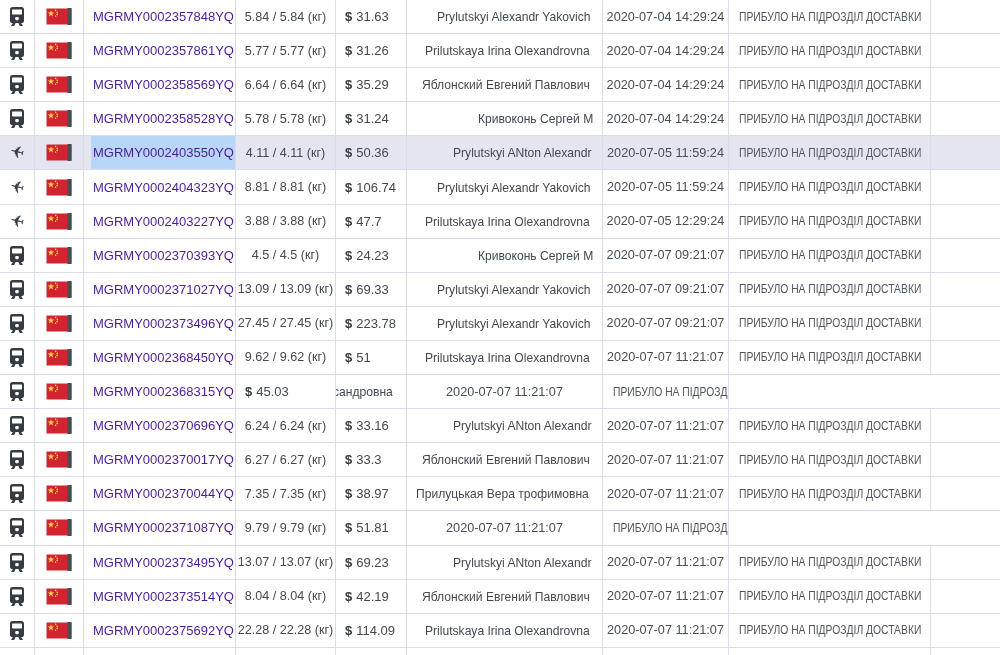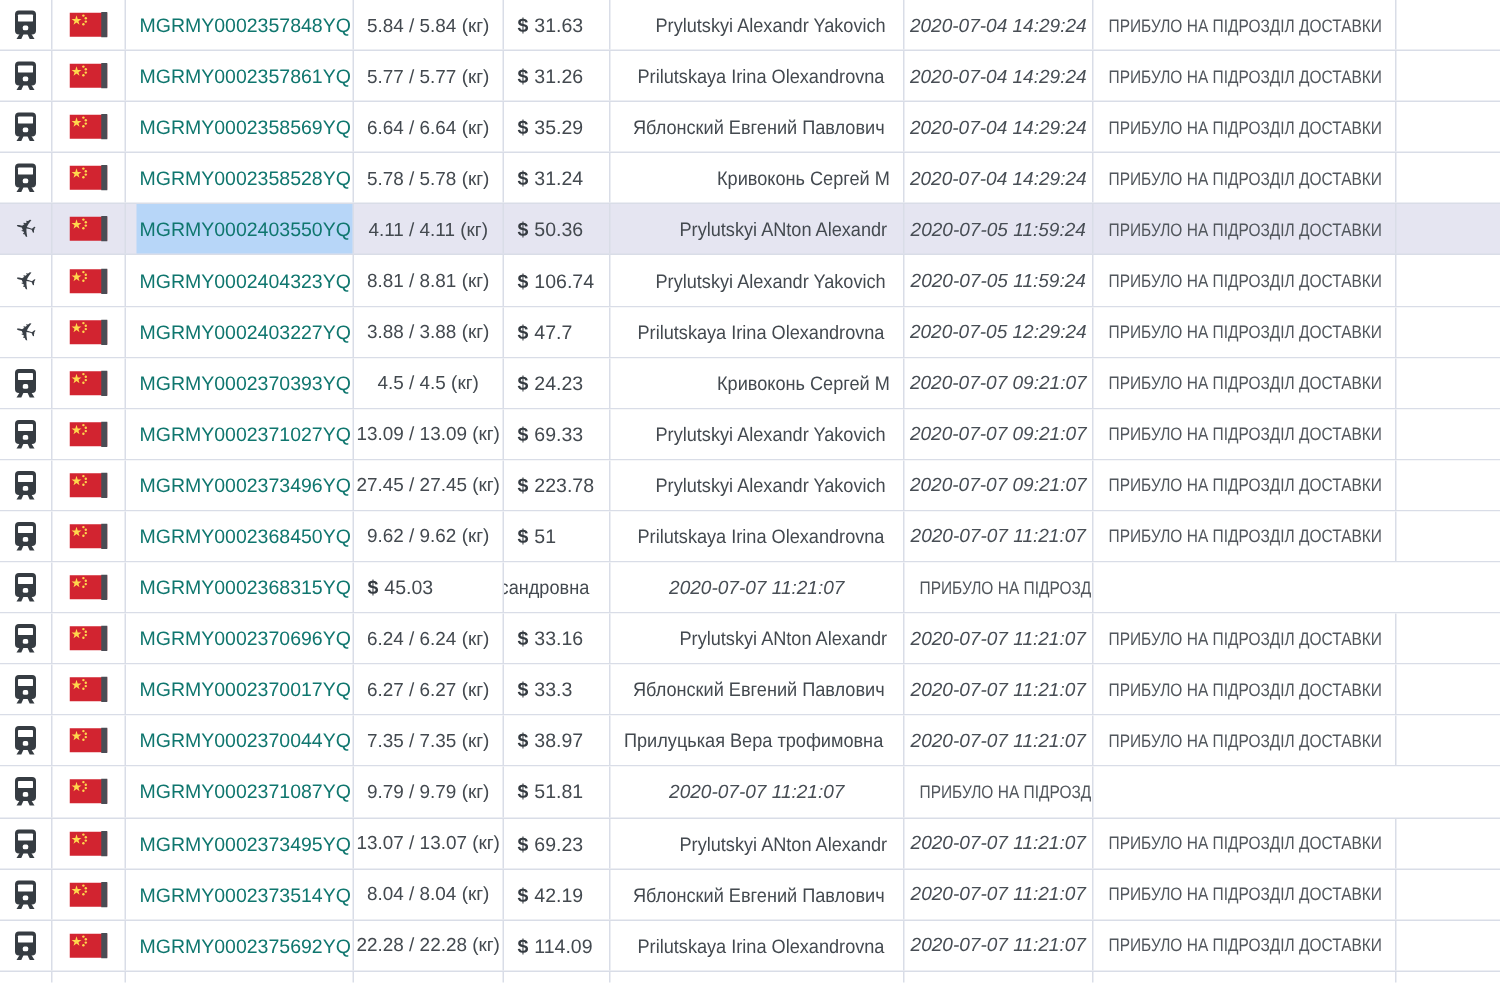--- a/index.html
+++ b/index.html
@@ -15,25 +15,25 @@
     border-bottom:1px solid #d9dde7;
     background:#fff;
   }
   .row.hl{background:#e5e5f1;}
   .cell{
     height:100%;box-sizing:border-box;border-right:1px solid #d9dde7;
     display:flex;align-items:center;overflow:hidden;white-space:nowrap;
   }
   .cell.c-extra{border-right:none;}
   .c-icon,.c-flag{justify-content:center;}
-  .c-code{padding-left:9px;font-size:13px;color:#0f766e;}
+  .c-code{padding-left:9px;font-size:13px;color:#4c1d95;}
   .c-weight{justify-content:center;font-size:12.6px;text-align:right;}
   .c-price{padding-left:9px;font-size:13px;}
   .c-name{padding-left:10px;font-size:13px;justify-content:flex-end;}
-  .c-date{justify-content:center;font-size:12.7px;color:#474d54;font-style:italic;}
+  .c-date{justify-content:center;font-size:12.7px;color:#474d54;}
   .c-status{padding-left:10px;}
   .cur{font-weight:700;margin-right:4px;color:#353b41;}
   .fit{display:inline-block;transform:scaleX(0.93);transform-origin:left center;}
   .status-text{
     display:inline-block;font-size:12px;color:#51565c;
     transform:scaleX(0.86);transform-origin:left center;
   }
   .code.sel{background:#b7d6f8;padding:12px 2px;margin-left:-2px;border-radius:1px;}
   .ticon{display:flex;align-items:center;justify-content:center;}
   .plane{

